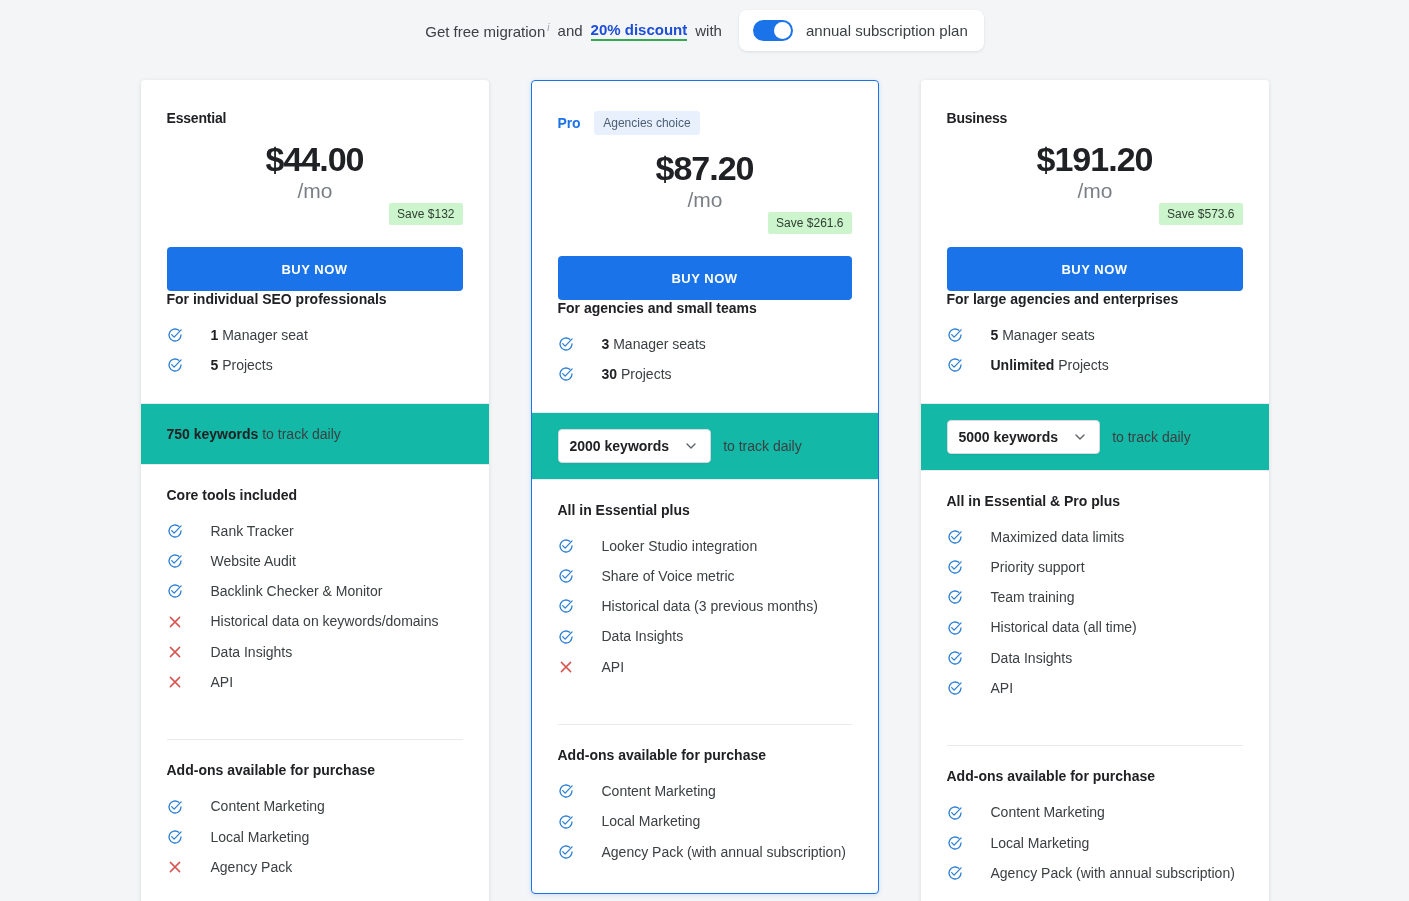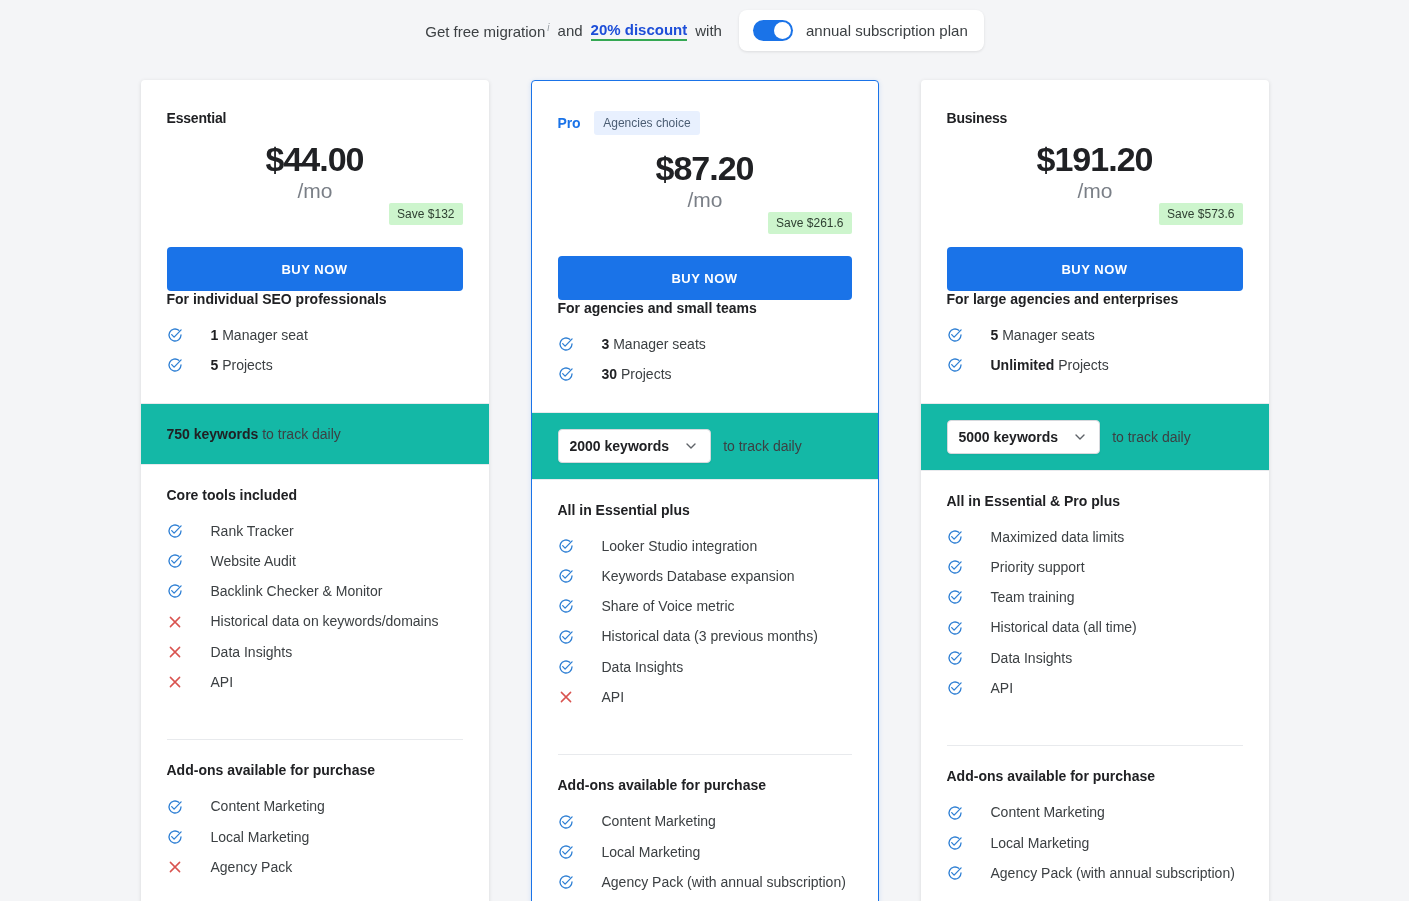--- a/index.html
+++ b/index.html
@@ -371,27 +371,20 @@
               <path d="M14 8a6 6 0 1 1-2.2-4.65" fill="none" stroke="#2e7fd4" stroke-width="1.3" stroke-linecap="round"></path>
               <path d="M4.7 7.6 L7.1 10.1 L14.1 2.9" fill="none" stroke="#2e7fd4" stroke-width="1.3" stroke-linecap="round" stroke-linejoin="round"></path>
             </svg>
             <span>Looker Studio integration</span>
           </div>
           <div class="feat">
             <svg class="ico" viewBox="0 0 16 16">
               <path d="M14 8a6 6 0 1 1-2.2-4.65" fill="none" stroke="#2e7fd4" stroke-width="1.3" stroke-linecap="round"></path>
               <path d="M4.7 7.6 L7.1 10.1 L14.1 2.9" fill="none" stroke="#2e7fd4" stroke-width="1.3" stroke-linecap="round" stroke-linejoin="round"></path>
             </svg>
-            <span>Keywords Database expansion</span>
-          </div>
-          <div class="feat">
-            <svg class="ico" viewBox="0 0 16 16">
-              <path d="M14 8a6 6 0 1 1-2.2-4.65" fill="none" stroke="#2e7fd4" stroke-width="1.3" stroke-linecap="round"></path>
-              <path d="M4.7 7.6 L7.1 10.1 L14.1 2.9" fill="none" stroke="#2e7fd4" stroke-width="1.3" stroke-linecap="round" stroke-linejoin="round"></path>
-            </svg>
             <span>Share of Voice metric</span>
           </div>
           <div class="feat">
             <svg class="ico" viewBox="0 0 16 16">
               <path d="M14 8a6 6 0 1 1-2.2-4.65" fill="none" stroke="#2e7fd4" stroke-width="1.3" stroke-linecap="round"></path>
               <path d="M4.7 7.6 L7.1 10.1 L14.1 2.9" fill="none" stroke="#2e7fd4" stroke-width="1.3" stroke-linecap="round" stroke-linejoin="round"></path>
             </svg>
             <span>Historical data (3 previous months)</span>
           </div>
           <div class="feat">

